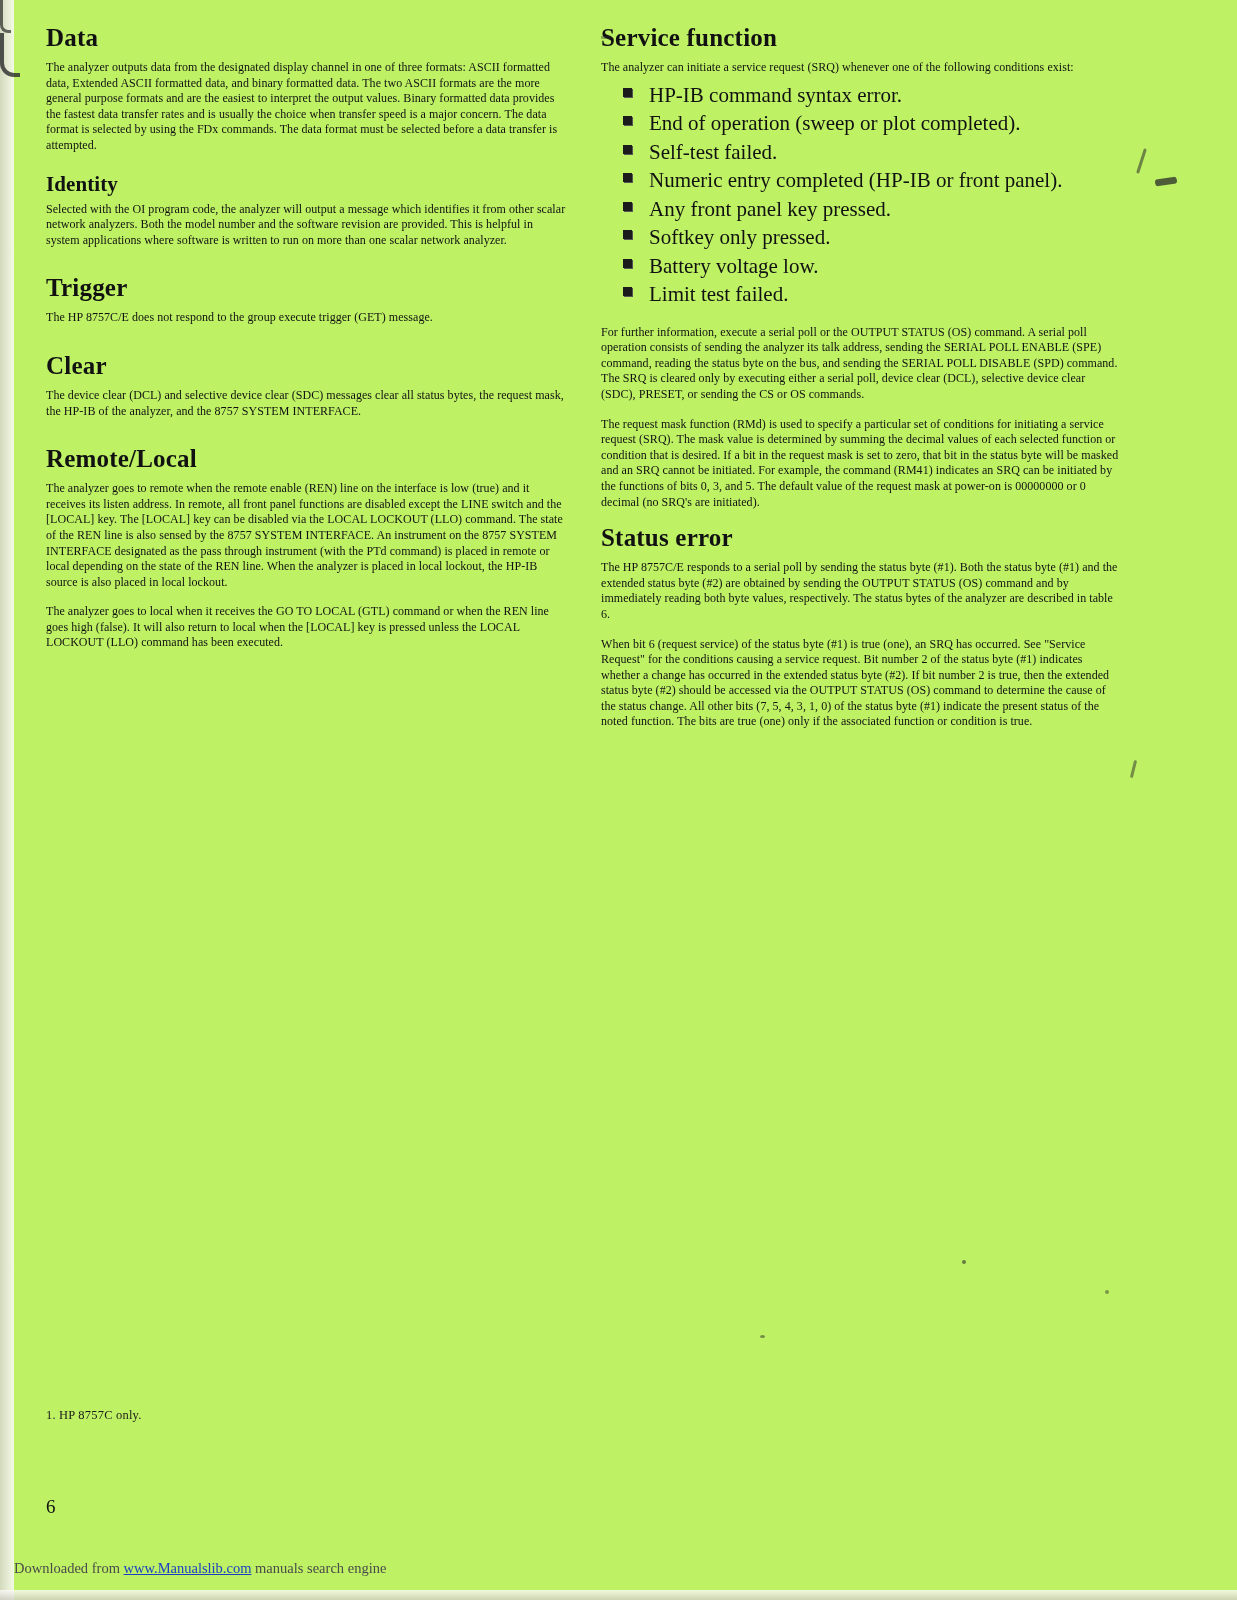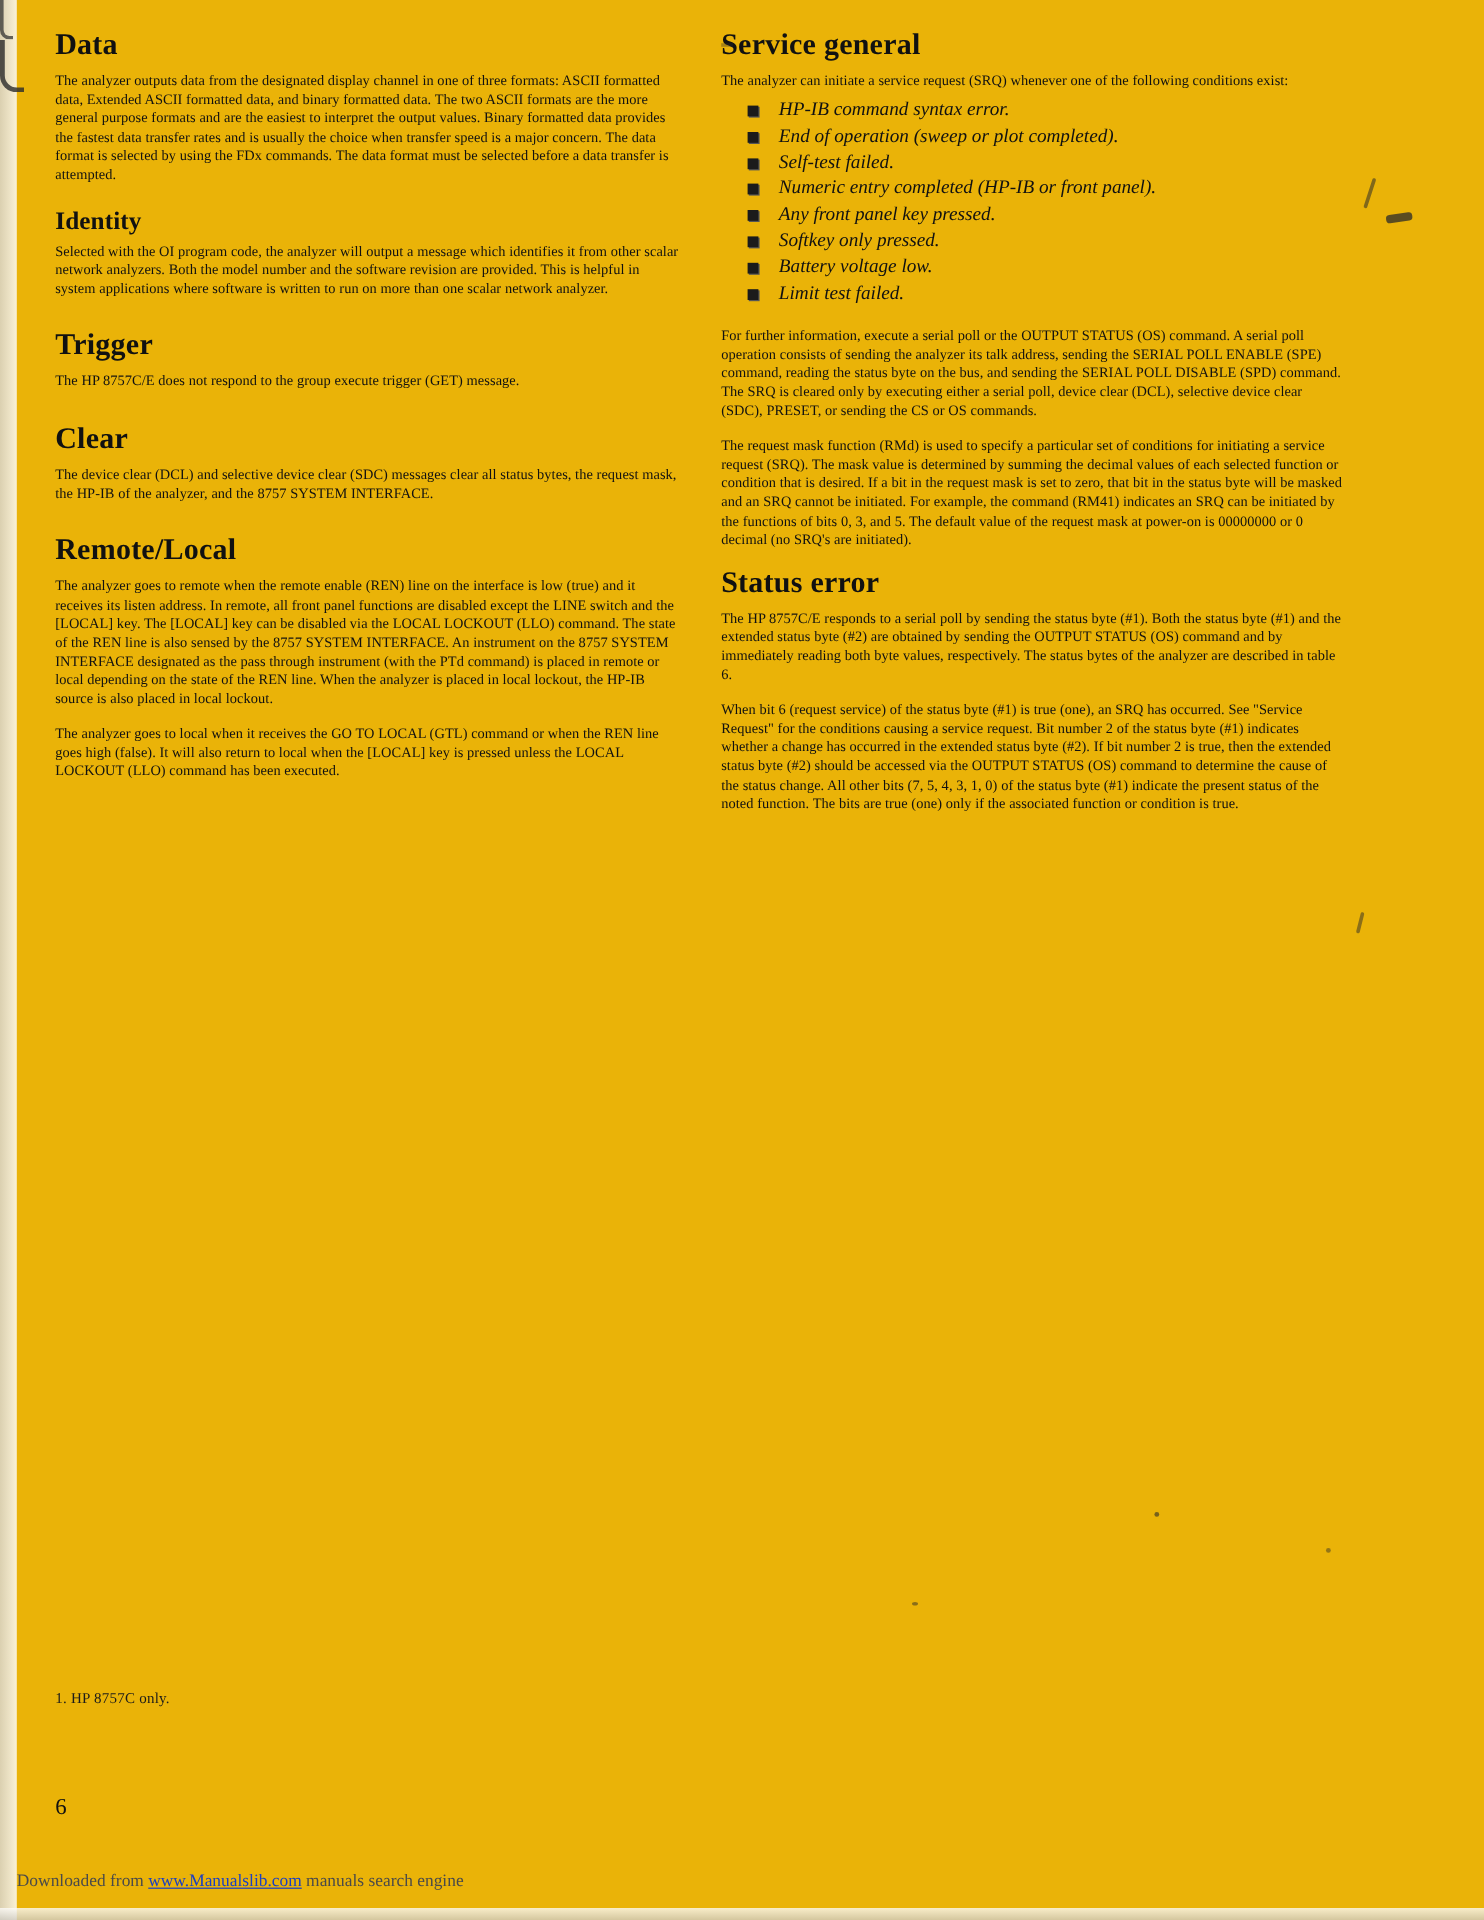--- a/index.html
+++ b/index.html
@@ -13,21 +13,21 @@
     position: relative;
     font-family: "Liberation Serif", serif;
     color: #111111;
     overflow: hidden;
   }
   .page {
     position: absolute;
     left: 0; top: 0;
     width: 1237px;
     height: 1600px;
-    background: #eab308;
+    background: #bef264;
   }
   .scan-edge-left {
     position: absolute;
     left: 0; top: 0;
     width: 14px; height: 1600px;
     background: linear-gradient(to right, #d8d5ce, #fdfcfa);
     opacity: .85;
   }
   .scan-edge-bottom {
     position: absolute;
@@ -73,26 +73,25 @@
     letter-spacing: .05px;
   }
   p.tight { margin-bottom: 0; }
 
   ul.bullets {
     list-style: none;
     margin: 6px 0 16px 0;
     padding: 0 0 0 22px;
   }
   ul.bullets li {
-    font-size: 16px;
+    font-size: 21px;
     line-height: 1.31;
     margin: 0 0 1px 0;
     position: relative;
     padding-left: 26px;
-    font-style: italic;
   }
   ul.bullets li .sq {
     position: absolute;
     left: 0;
     top: 6px;
     width: 9px;
     height: 9px;
     background: #1b1b1b;
     box-shadow: 1px 1px 0 #555;
   }
@@ -168,21 +167,21 @@
       <p class="body">The device clear (DCL) and selective device clear (SDC) messages clear all status bytes, the request mask, the HP-IB of the analyzer, and the 8757 SYSTEM INTERFACE.</p>
 
       <h1 class="sec spaced">Remote/Local</h1>
       <p class="body">The analyzer goes to remote when the remote enable (REN) line on the interface is low (true) and it receives its listen address. In remote, all front panel functions are disabled except the LINE switch and the [LOCAL] key. The [LOCAL] key can be disabled via the LOCAL LOCKOUT (LLO) command. The state of the REN line is also sensed by the 8757 SYSTEM INTERFACE. An instrument on the 8757 SYSTEM INTERFACE designated as the pass through instrument (with the PTd command) is placed in remote or local depending on the state of the REN line. When the analyzer is placed in local lockout, the HP-IB source is also placed in local lockout.</p>
       <p class="body">The analyzer goes to local when it receives the GO TO LOCAL (GTL) command or when the REN line goes high (false). It will also return to local when the [LOCAL] key is pressed unless the LOCAL LOCKOUT (LLO) command has been executed.</p>
 
     </div>
 
     <div class="col col-right">
 
-      <h1 class="sec">Service general</h1>
+      <h1 class="sec">Service function</h1>
       <p class="body tight">The analyzer can initiate a service request (SRQ) whenever one of the following conditions exist:</p>
 
       <ul class="bullets">
         <li><span class="sq"></span><span>HP-IB command syntax error.</span></li>
         <li><span class="sq"></span><span>End of operation (sweep or plot completed).</span></li>
         <li><span class="sq"></span><span>Self-test failed.</span></li>
         <li><span class="sq"></span><span>Numeric entry completed (HP-IB or front panel).</span></li>
         <li><span class="sq"></span><span>Any front panel key pressed.</span></li>
         <li><span class="sq"></span><span>Softkey only pressed.</span></li>
         <li><span class="sq"></span><span>Battery voltage low.</span></li>

